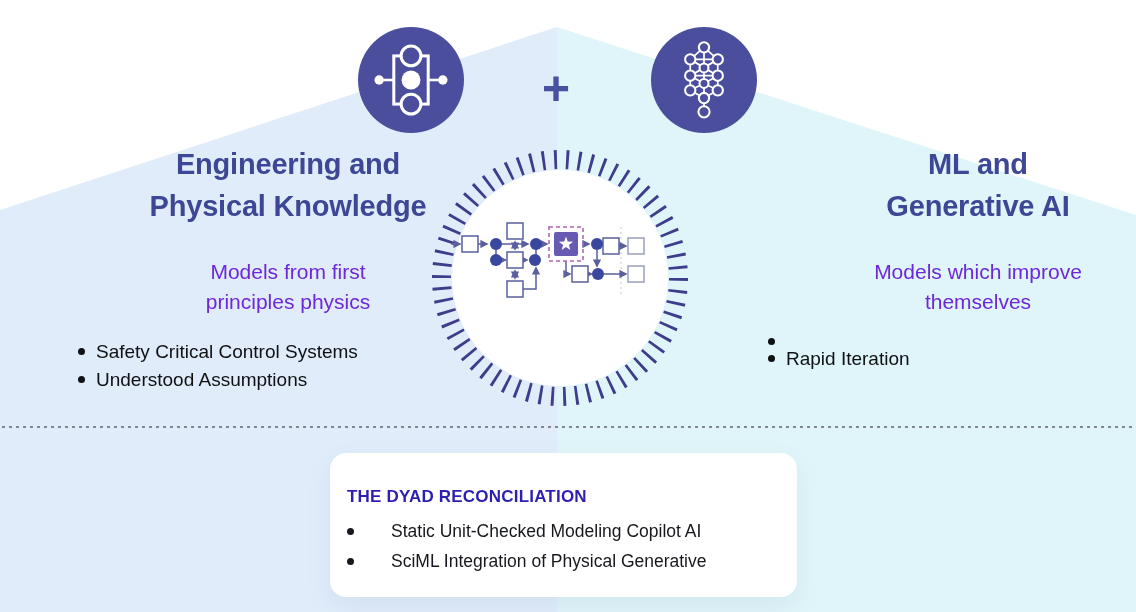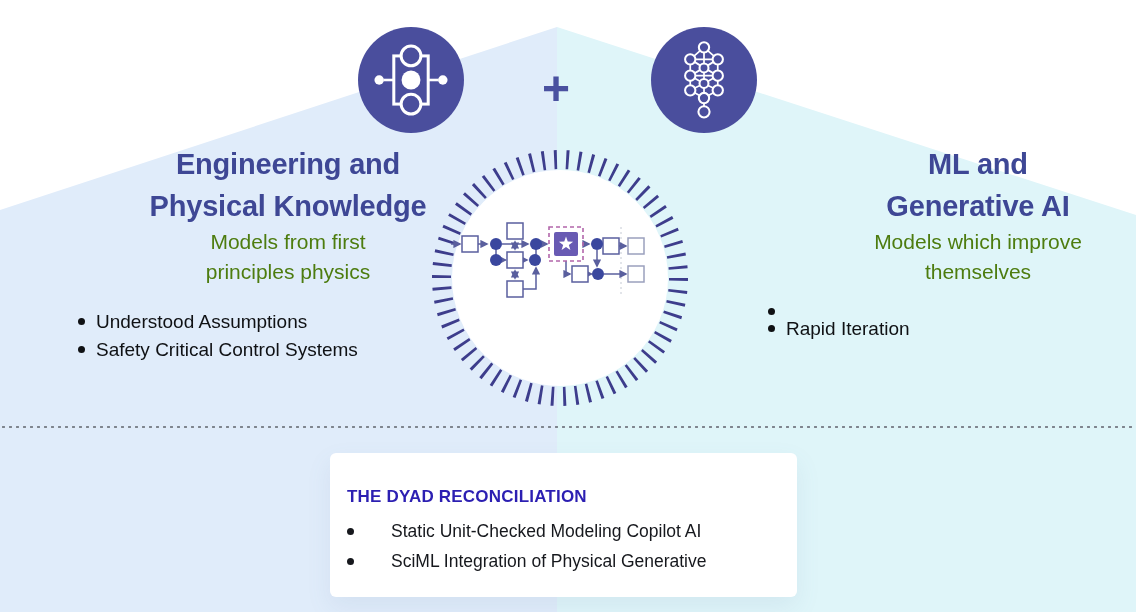--- a/index.html
+++ b/index.html
@@ -33,21 +33,21 @@
 
   
   .panel { position:absolute; top:143px; z-index:2; width:420px;text-align:center; }
   .panel-left  { left:78px; }
   .panel-right { left:768px; }
   .panel-title {
     font-size:29px; font-weight:bold; color:#3e4795;
     line-height:42px; white-space:pre-line; letter-spacing:-0.2px;
   }
   .panel-subtitle {
-    font-size:21px; color:#4d7c0f;
+    margin-top:30px; font-size:21px; color:#6d28d9;
     line-height:30px; white-space:pre-line;
   }
   .panel-bullets { margin-top:21px; list-style:none; }
   .panel-bullets li {
     display:flex; align-items:center; font-size:19px; color:#0f1114; line-height:27.5px;
   }
   .dot {
     width:7px; height:7px; border-radius:50%; background:#0f1114;
     margin-right:11px; flex-shrink:0;
   }
@@ -57,21 +57,21 @@
   .badge svg { position:absolute; left:0; top:0; }
   .badge-label {
     position:absolute; left:55px; top:167px; width:160px; text-align:center;
     font-size:18.5px; font-weight:bold; letter-spacing:0.8px;
     line-height:27px; color:#3f3f90;
   }
 
   
   .card {
     position:absolute; left:330px; top:453px; width:467px; height:144px; z-index:3;
-    background:#ffffff; border-radius:6px;
+    background:#ffffff; border-radius:16px;
     box-shadow:0 10px 24px rgba(100,130,170,0.10);
     padding:33px 20px 0 17px;
   }
   .card-title {
     font-size:17px; font-weight:bold; color:#2c1fb2; letter-spacing:0.2px; line-height:22px;
   }
   .card-bullets { margin-top:9px; list-style:none; }
   .card-bullets li {
     display:flex; align-items:center; font-size:17.5px; color:#16181d; line-height:29.5px;gap:26px;
   }
@@ -131,25 +131,25 @@
   </div>
 
   <div class="panel panel-left">
     <div class="panel-title">Engineering and
 Physical Knowledge</div>
     <div class="panel-subtitle">Models from first
 principles physics</div>
     <ul class="panel-bullets">
       <li>
         <span class="dot"></span>
+        <span>Safety Critical Control Systems</span>
+      </li>
+      <li>
+        <span class="dot"></span>
         <span>Understood Assumptions</span>
-      </li>
-      <li>
-        <span class="dot"></span>
-        <span>Safety Critical Control Systems</span>
       </li>
     </ul>
   </div>
 
   <div class="panel panel-right">
     <div class="panel-title">ML and
 Generative AI</div>
     <div class="panel-subtitle">Models which improve
 themselves</div>
     <ul class="panel-bullets">

